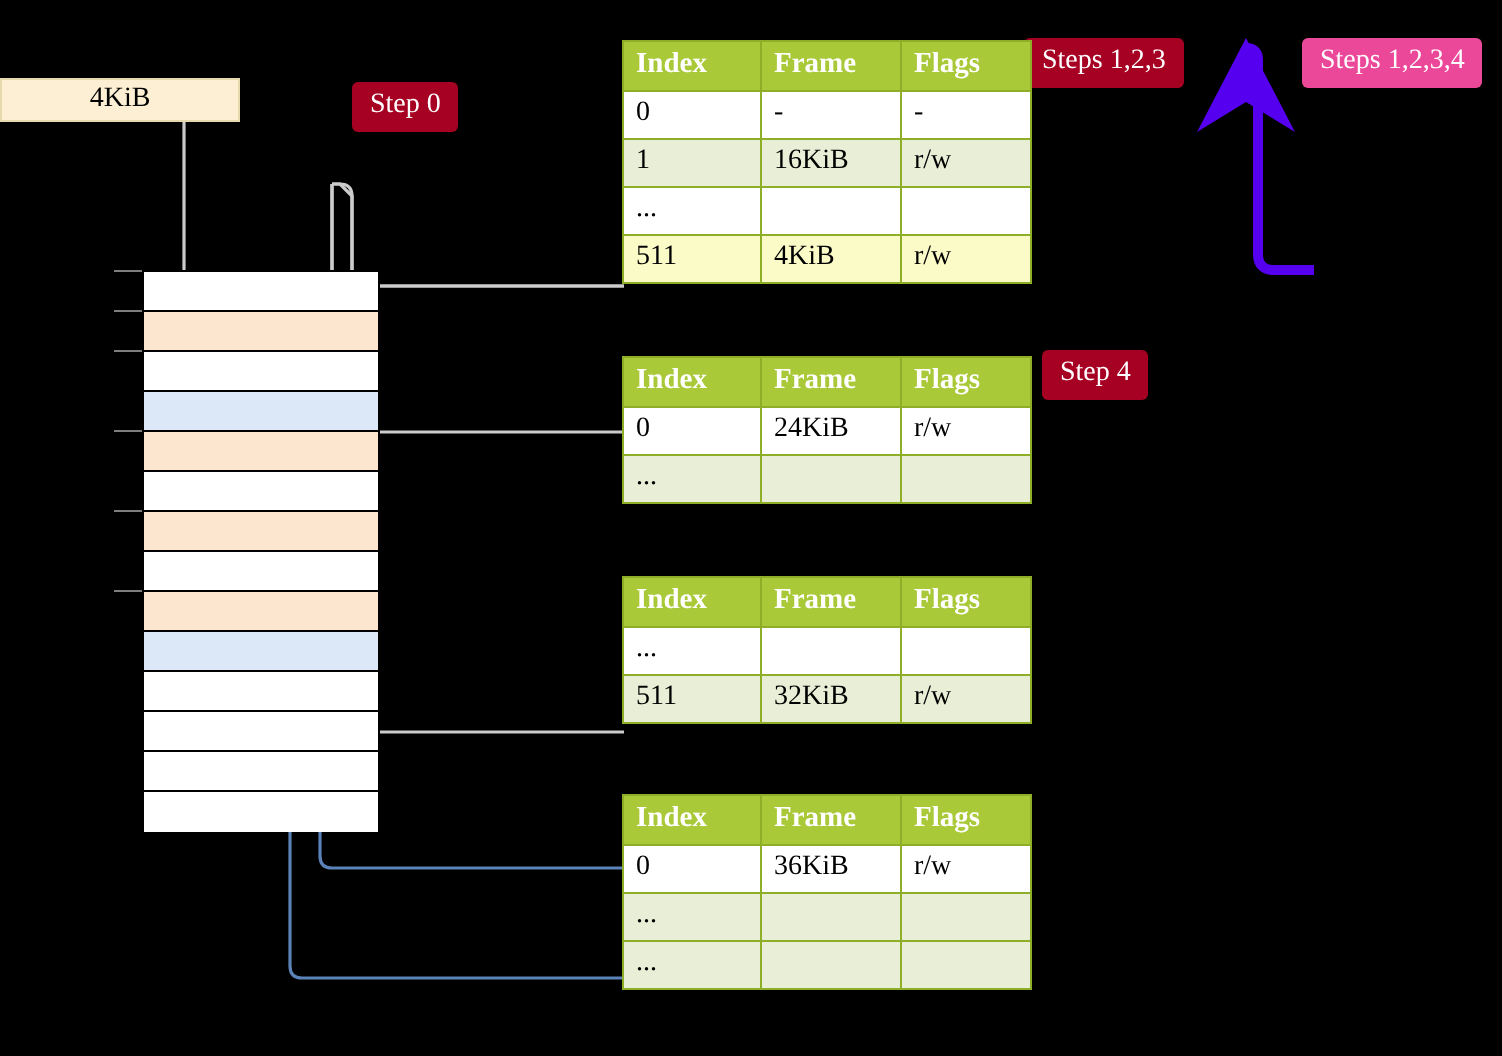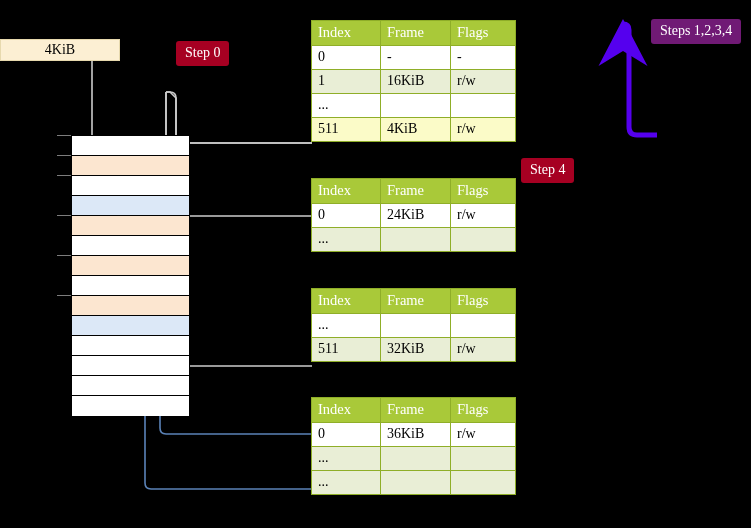--- a/index.html
+++ b/index.html
@@ -21,21 +21,21 @@
     position: absolute;
     color: #ffffff;
     font-size: 14px;
     line-height: 1;
     padding: 5px 9px 6px 9px;
     border-radius: 3px;
     white-space: nowrap;
     font-family: "Liberation Serif", "DejaVu Serif", serif;
   }
   .pill.red   { background: #a60022; }
-  .pill.blue  { background: #701a75; }
+  .pill.blue  { background: #ec4899; }
 
   
   #kib-box {
     position: absolute;
     left: 0px;
     top: 39px;
     width: 120px;
     height: 22px;
     background: #fcefd3;
     border: 1px solid #e7d9ae;
@@ -84,21 +84,21 @@
   .ptable {
     position: absolute;
     border-collapse: collapse;
     font-size: 14px;
     background: #ffffff;
     table-layout: fixed;
   }
   .ptable th {
     background: #a9c939;
     color: #ffffff;
-    font-weight: normal;
+    font-weight: bold;
     text-align: left;
     padding: 3px 6px 4px 6px;
     border: 1px solid #8fae28;
     font-size: 14.5px;
   }
   .ptable td {
     border: 1px solid #8fae28;
     padding: 3px 6px 4px 6px;
     color: #000000;
     height: 19px;
@@ -181,21 +181,22 @@
       <div class="mrow white" style="top: 140px;"></div>
       <div class="mrow orange" style="top: 160px;"></div>
       <div class="mrow bluish" style="top: 180px;"></div>
       <div class="mrow white" style="top: 200px;"></div>
       <div class="mrow white" style="top: 220px;"></div>
       <div class="mrow white" style="top: 240px;"></div>
       <div class="mrow white last" style="top: 260px;"></div>
     </div>
 
   <div class="pill red" style="left:176px; top:41px;">Step 0</div>
-  <div class="pill red" style="left:521px; top:158px;">Step 4</div>
+  <div class="pill red" style="left:521px; top:175px;">Step 4</div>
+  <div class="pill red" style="left:512px; top:19px;">Steps 1,2,3</div>
   <div class="pill blue" style="left:651px; top:19px;">Steps 1,2,3,4</div>
 
   <div id="tables-host">
       <table class="ptable" style="left: 311px; top: 20px;">
         <thead>
           <tr>
             <th class="col-index">Index</th>
             <th class="col-frame">Frame</th>
             <th class="col-flags">Flags</th>
           </tr>

